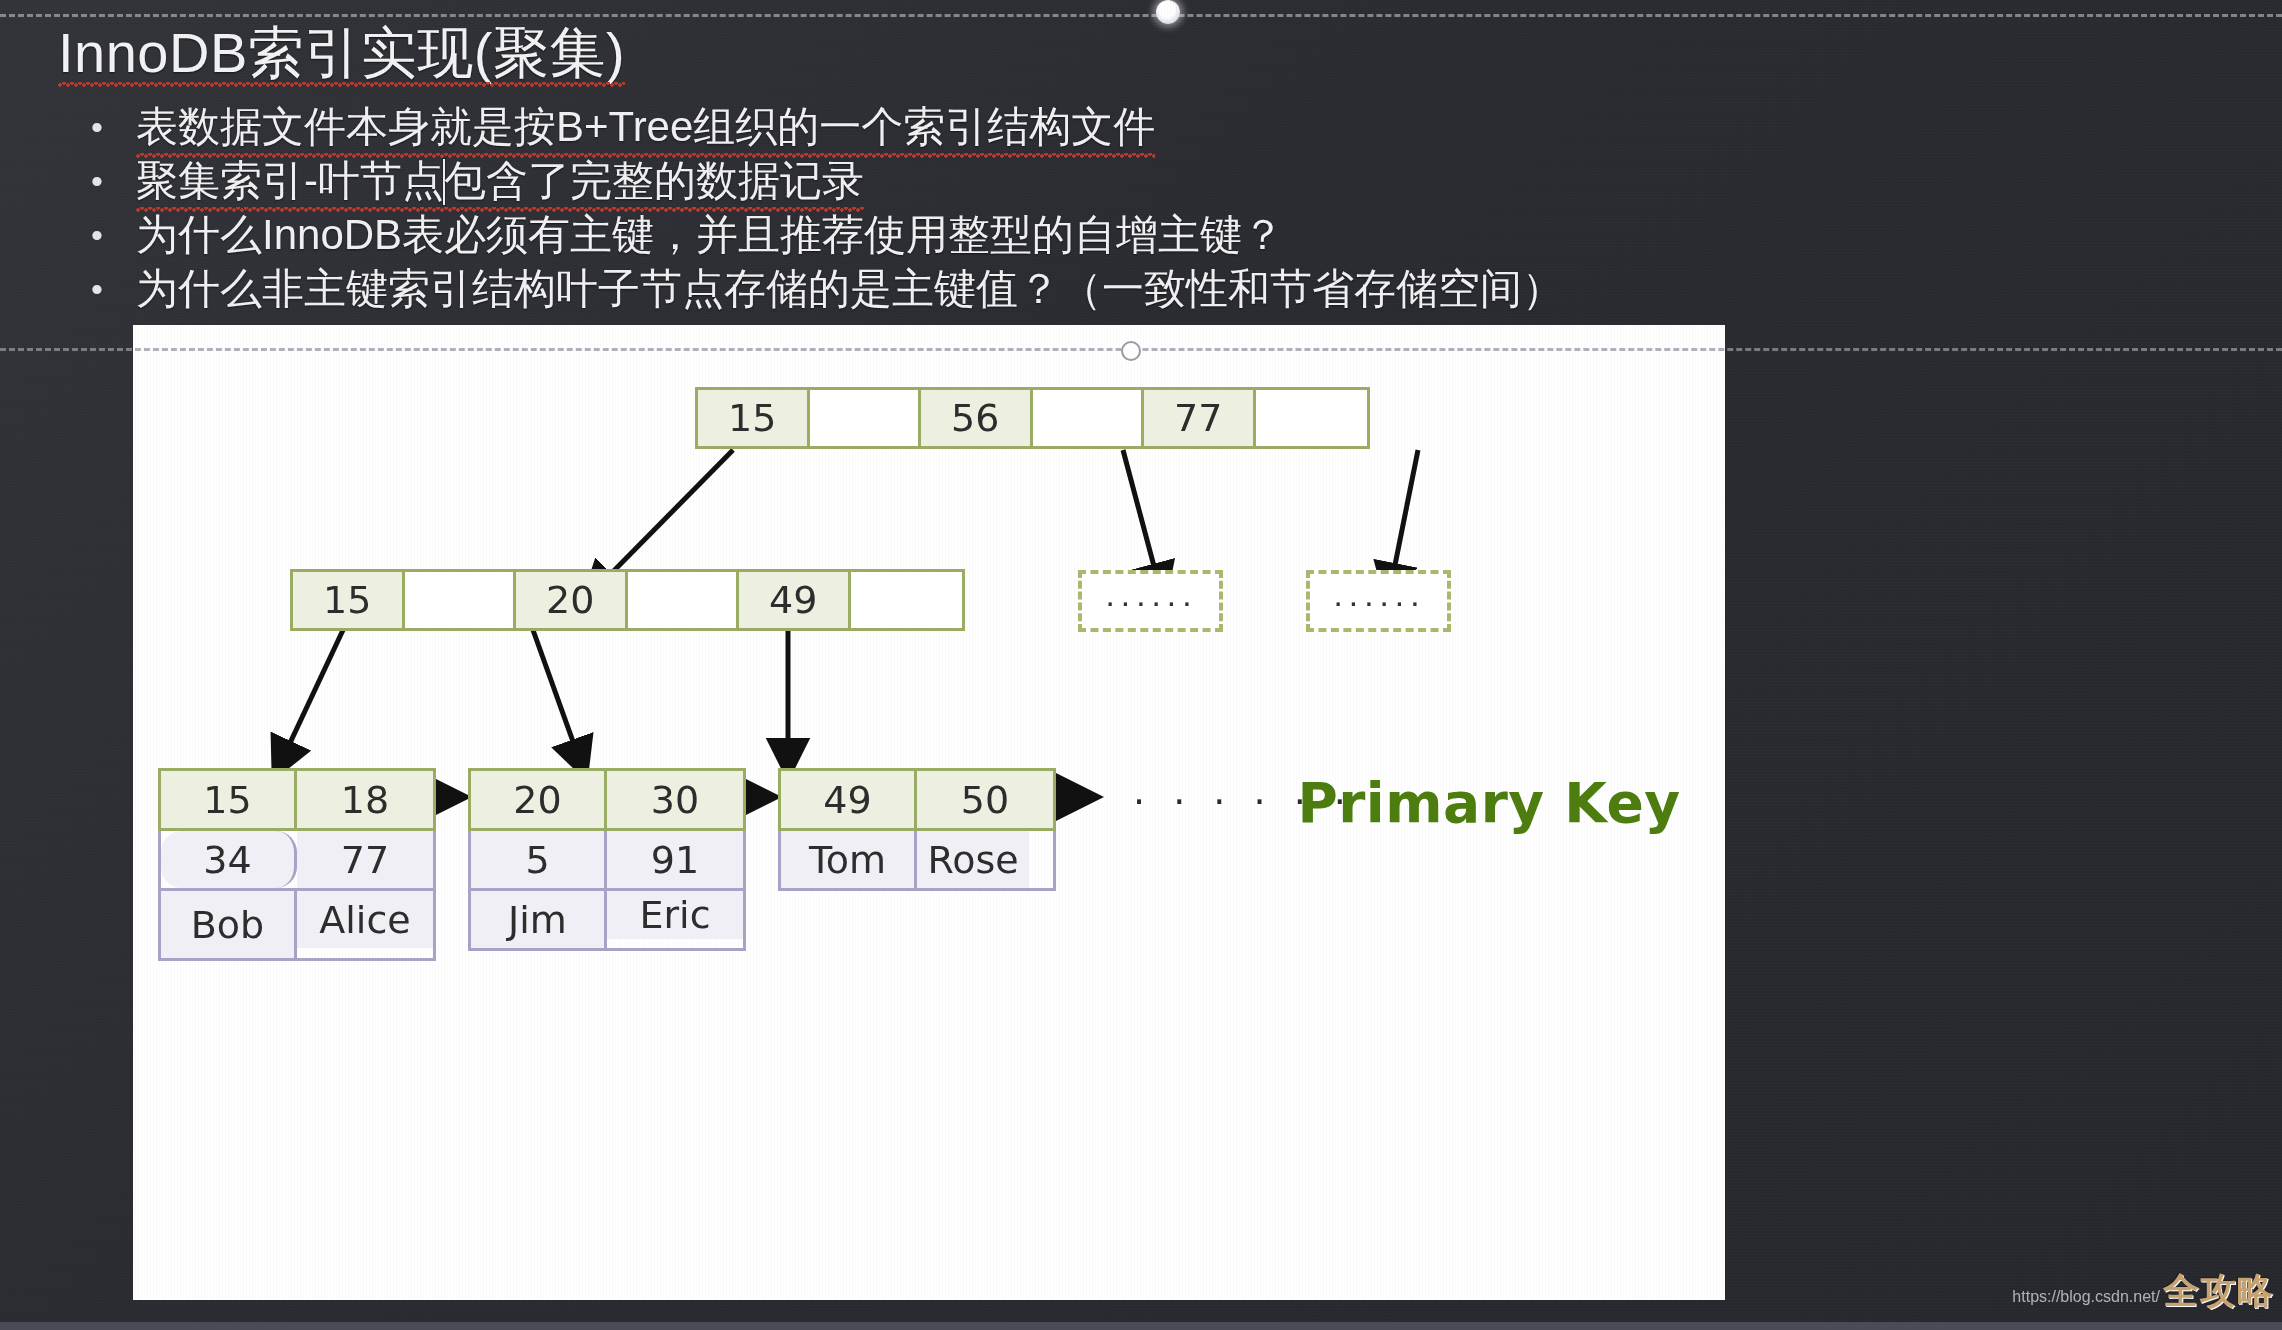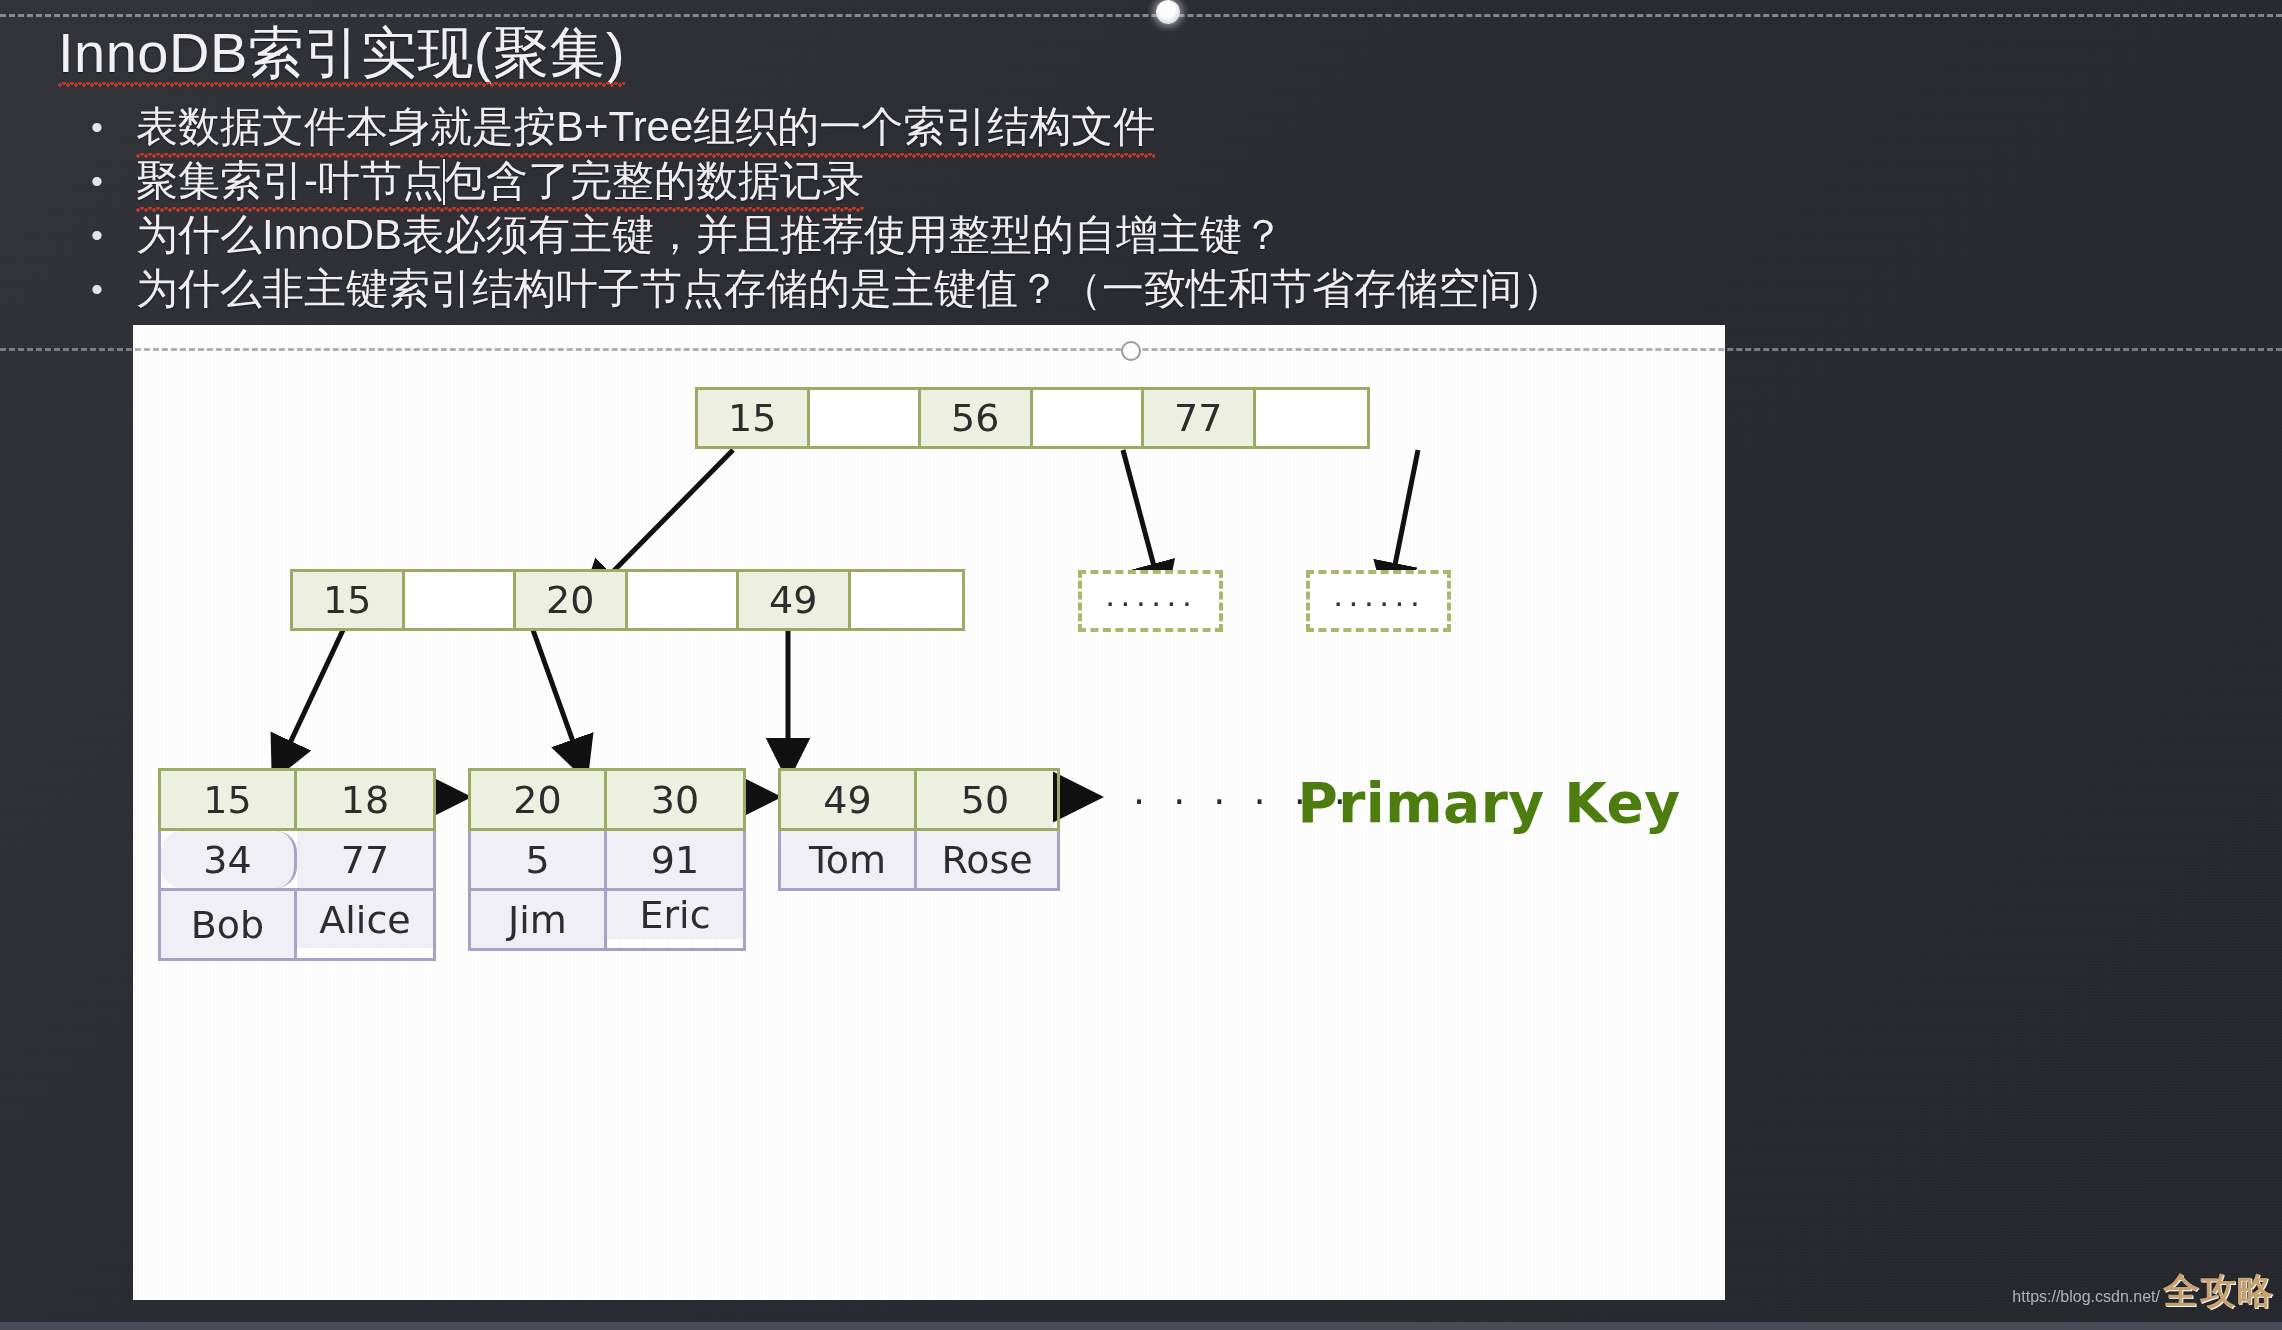--- a/index.html
+++ b/index.html
@@ -290,21 +290,21 @@
             <div class="lc" style="width: 136px; height: 48px;">Eric</div>
           </div>
         </div>
       <div class="leaf" id="leaf2" style="left:645px;top:443px;">
           <div class="leaf-row keys">
             <div class="lc" style="width: 136px; height: 57px;">49</div>
             <div class="lc" style="width: 136px; height: 57px;">50</div>
           </div>
           <div class="leaf-row data">
             <div class="lc" style="width: 136px; height: 57px;">Tom</div>
-            <div class="lc" style="width: 140px; height: 57px;">Rose</div>
+            <div class="lc" style="width: 112px; height: 57px;">Rose</div>
           </div>
         </div>
 
       <div class="ellipsis-tail" style="left:1000px;top:455px;">· · · · · ·</div>
 
     </div>
   </div>
 
   <div class="guide-mid"></div>
   <div class="handle-mid"></div>

